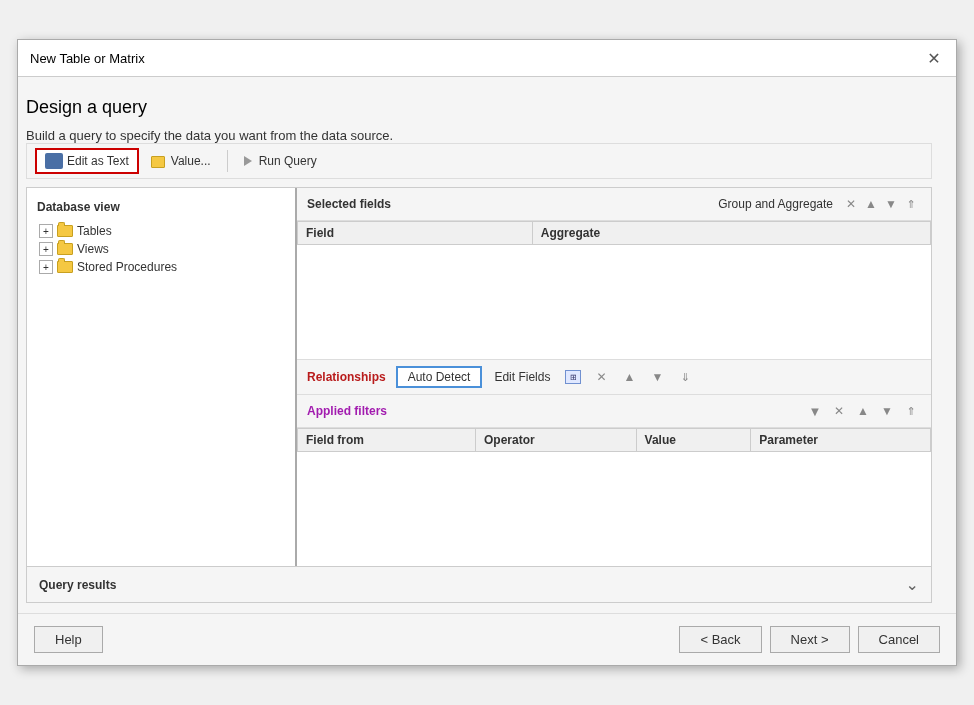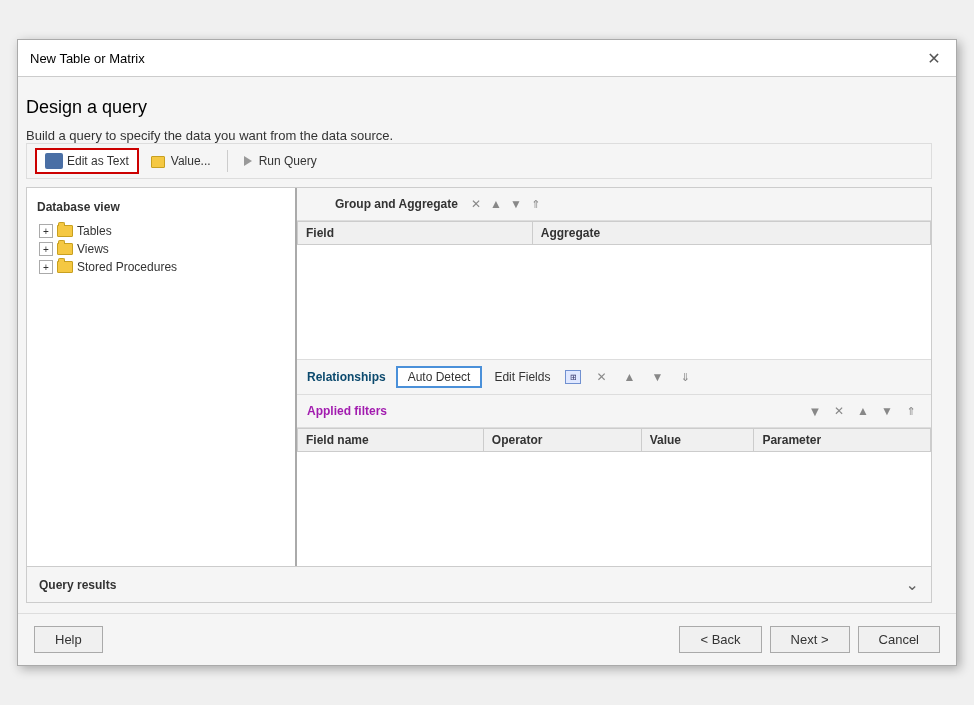--- a/index.html
+++ b/index.html
@@ -135,21 +135,21 @@
       border-bottom: 1px solid #ddd;
       background: #f5f5f5;
     }
     .selected-fields-title {
       font-weight: bold;
       color: #333;
       flex: 1;
     }
     .group-aggregate-title {
       color: #333;
-      font-weight: bold;
+      font-weight: normal;
       margin-right: 8px;
       margin-left: 28px;
     }
     .icon-btn {
       width: 20px; height: 20px;
       cursor: pointer;
       display: flex; align-items: center; justify-content: center;
       color: #666;
       font-size: 13px;
       border: none;
@@ -177,21 +177,21 @@
       align-items: center;
       padding: 6px 10px;
       background: #f5f5f5;
       border-top: 1px solid #ddd;
       border-bottom: 1px solid #ddd;
       gap: 6px;
     }
     .relationships-label {
       font-size: 12px;
       font-weight: bold;
-      color: #0c4a6e;
+      color: #b91c1c;
       margin-right: 4px;
     }
     .auto-detect-btn {
       border: 2px solid #4a90d9;
       background: #fff;
       padding: 2px 10px;
       font-size: 12px;
       cursor: pointer;
       color: #333;
     }
@@ -338,20 +338,21 @@
           <span style="display:inline-block;width:16px;height:12px;background:#f5c842;border:1px solid #c8a020;border-radius:0 1px 1px 1px;position:relative;">
             <span style="position:absolute;top:-4px;left:0;width:7px;height:4px;background:#f5c842;border:1px solid #c8a020;border-bottom:none;border-radius:2px 2px 0 0;display:block;"></span>
           </span>
           <span>Stored Procedures</span>
         </div>
       </div>
 
       <div class="right-panel">
 
         <div class="selected-fields-header">
+          <span class="selected-fields-title">Selected fields</span>
           <span class="group-aggregate-title">Group and Aggregate</span>
           <button class="icon-btn">
             <span class="icon-x">✕</span>
           </button>
           <button class="icon-btn">
             <span class="icon-up">▲</span>
           </button>
           <button class="icon-btn">
             <span class="icon-down">▼</span>
           </button>
@@ -414,21 +415,21 @@
           </button>
           <button class="icon-btn">
             <span style="font-size:11px;color:#888;">⇑</span>
           </button>
         </div>
 
         <div class="filters-area">
           <table class="filters-table">
             <thead>
               <tr>
-                <th>Field name</th>
+                <th>Field from</th>
                 <th>Operator</th>
                 <th>Value</th>
                 <th>Parameter</th>
               </tr>
             </thead>
             <tbody>
             </tbody>
           </table>
         </div>
       </div>

